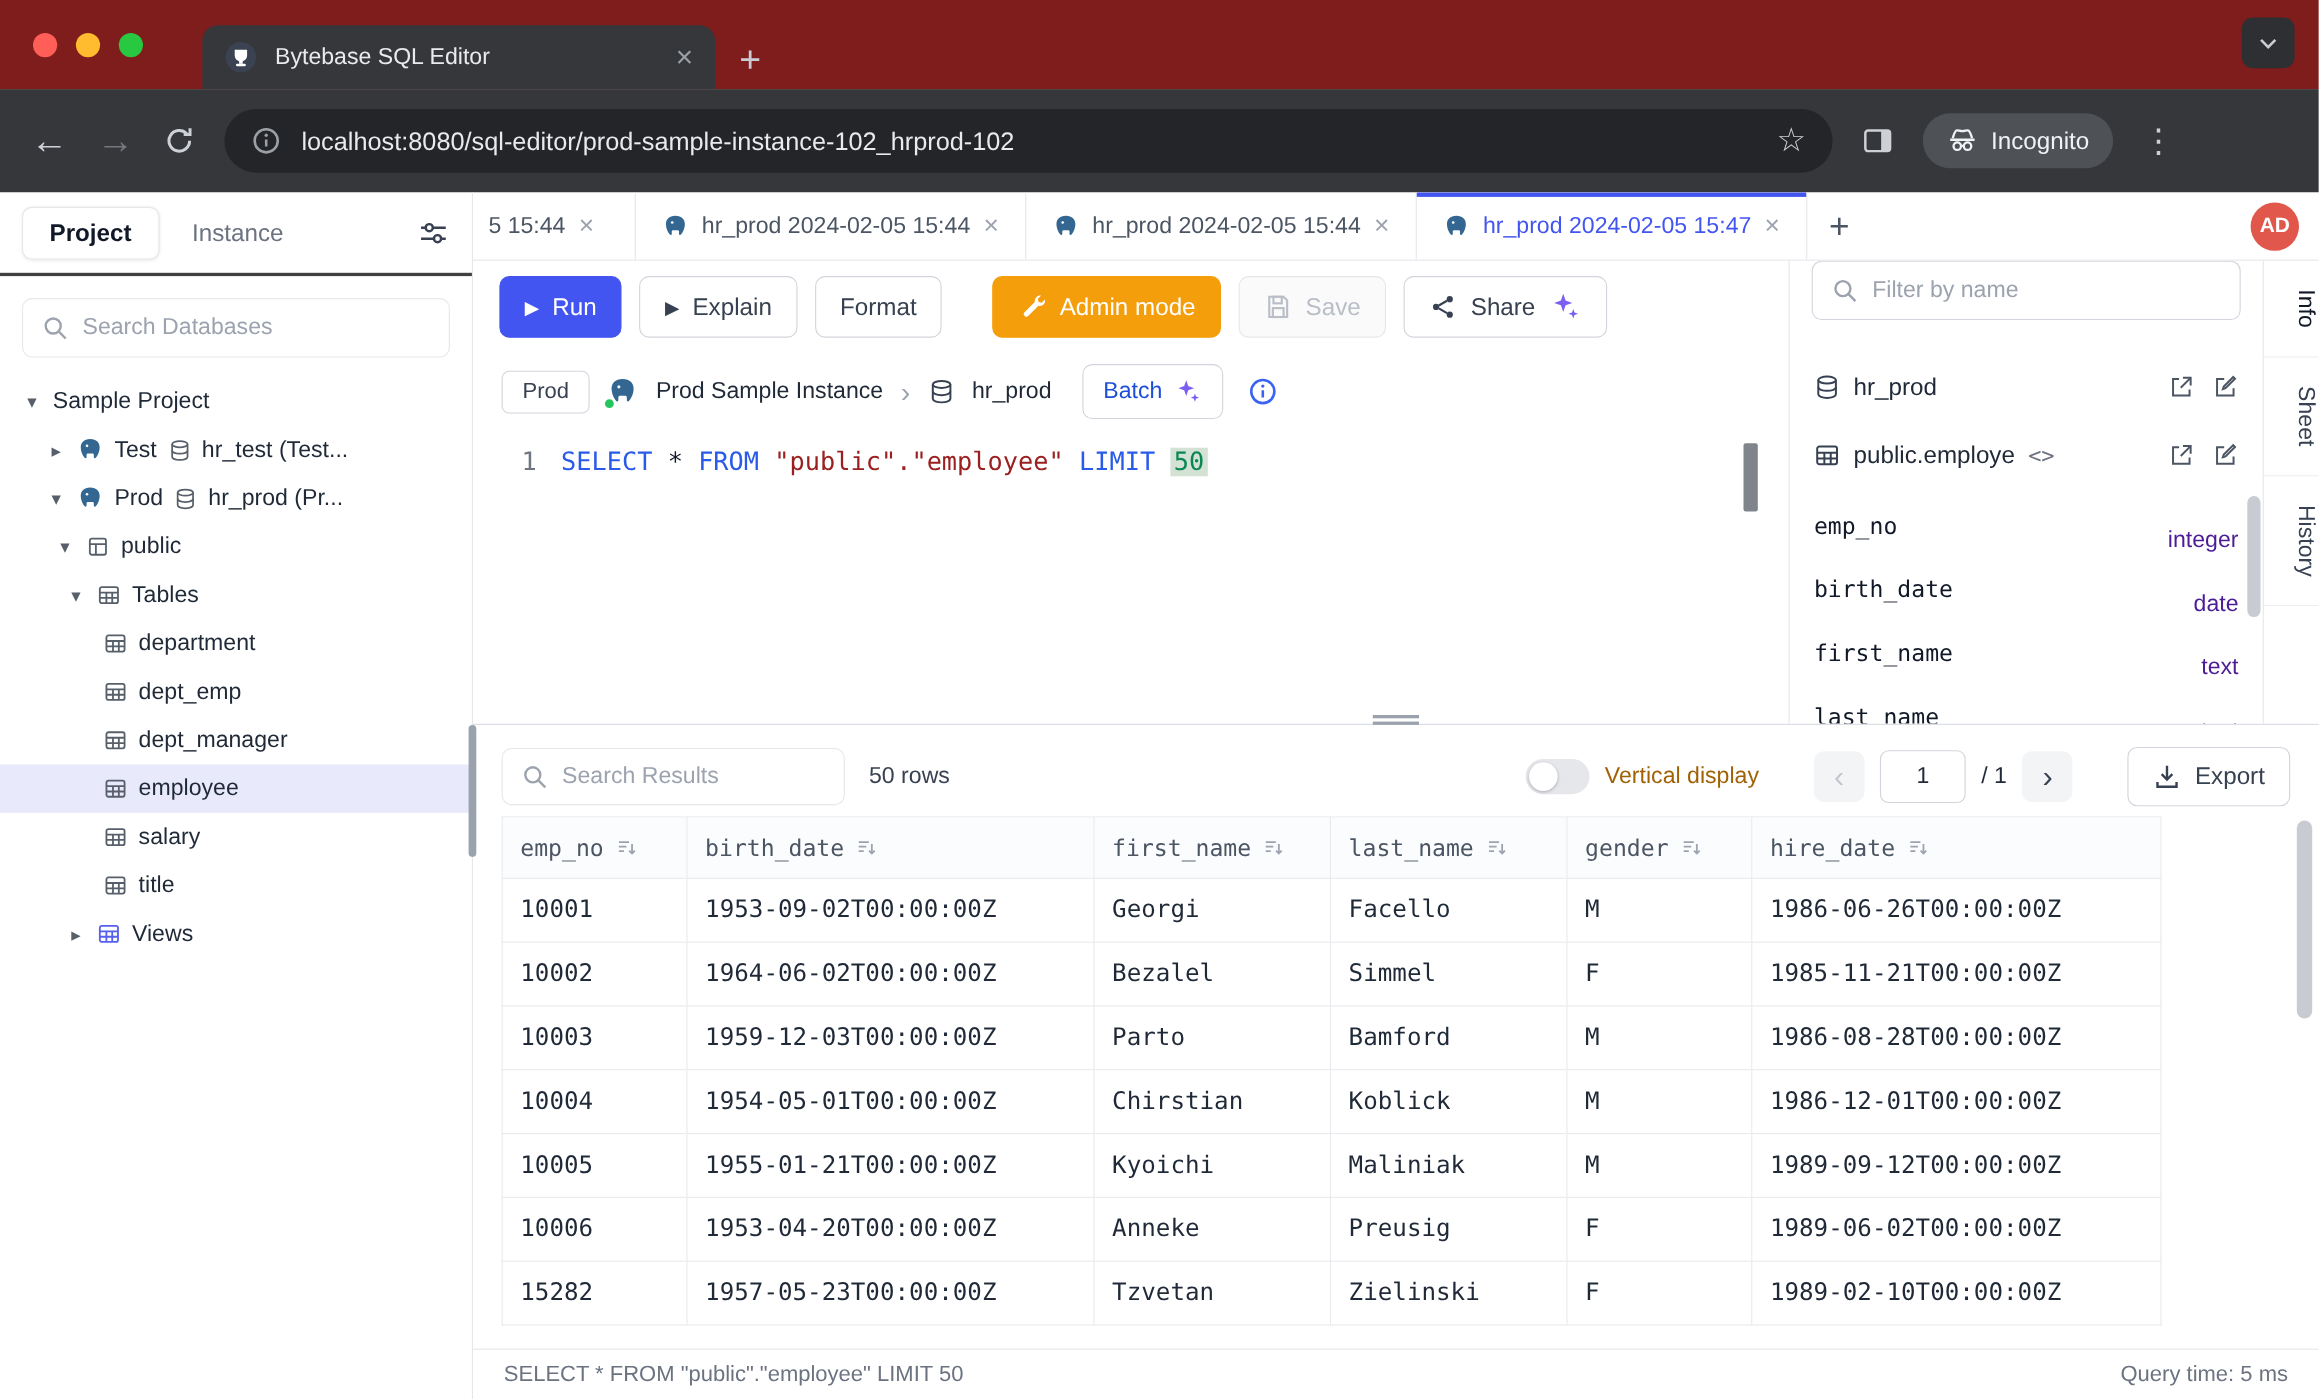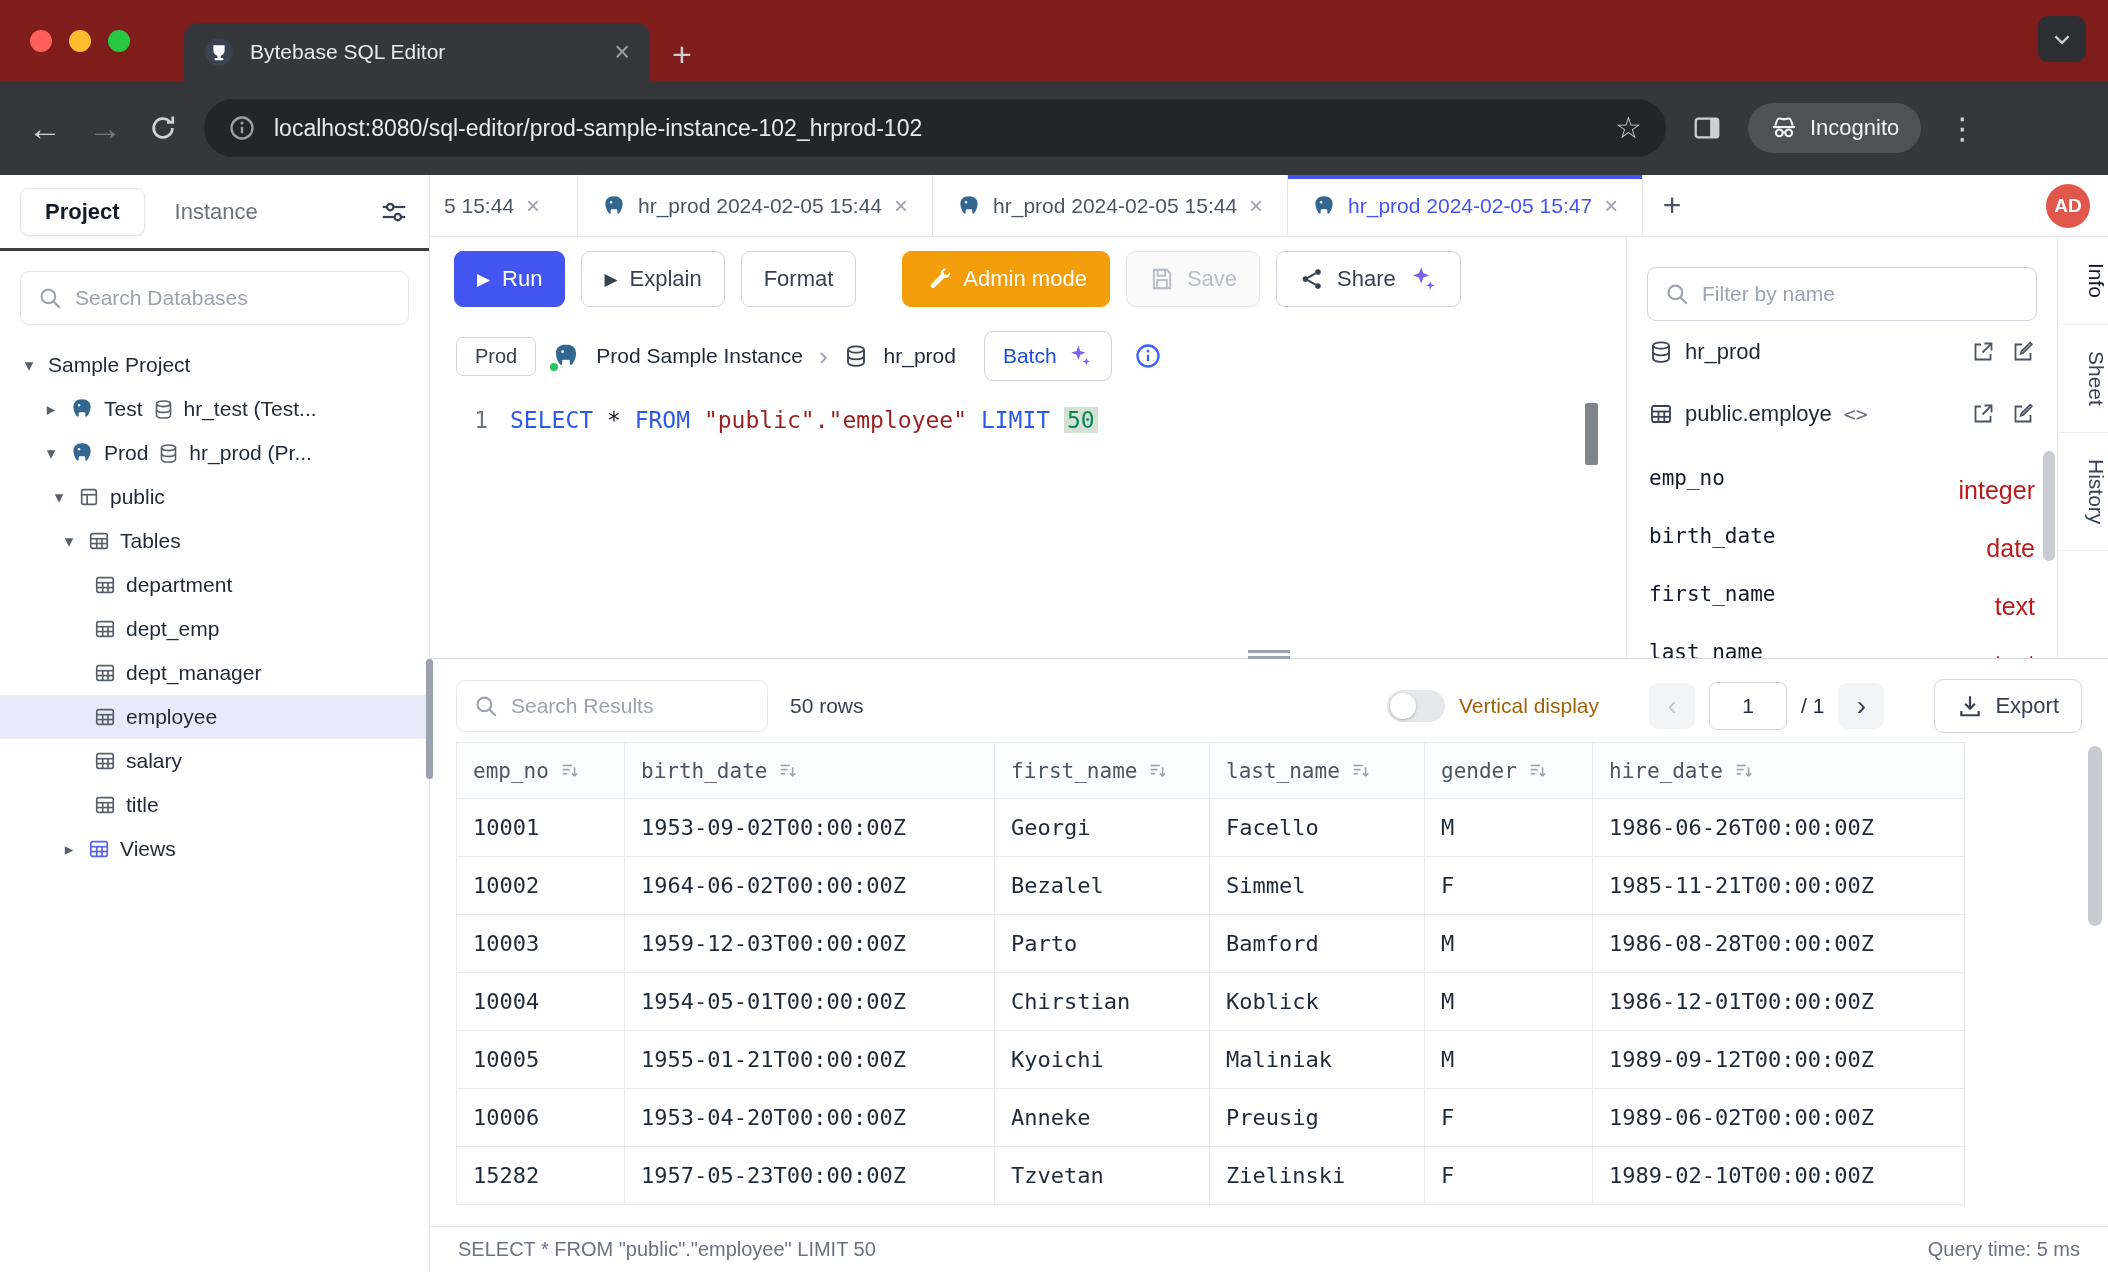--- a/index.html
+++ b/index.html
@@ -93,32 +93,32 @@
 
   .code-area { flex:1; display:flex; font-family:"DejaVu Sans Mono",monospace; font-size:23px; position:relative; min-height:0; }
   .gutter { width:80px; flex:none; text-align:right; padding:16px 22px 0 0; color:#6e7781; }
   .codeline { padding-top:16px; white-space:nowrap; }
   .kw { color:#2a5ae8; } .op { color:#111827; } .str { color:#9b2121; }
   .num { color:#098658; background:#d3e2d2; padding:0 3px; }
   .ed-scroll { position:absolute; right:28px; top:12px; width:13px; height:62px; background:#80858b; border-radius:2px; }
 
   
   .rpanel { width:430px; flex:none; display:flex; flex-direction:column; overflow:hidden; }
-  .rp-toolbar { height:84px; flex:none; display:flex; align-items:flex-end; padding:0 20px; }
+  .rp-toolbar { height:84px; flex:none; display:flex; align-items:flex-start; padding:0 20px; }
   .filter { flex:1; height:54px; border:1px solid #d1d5db; border-radius:9px; display:flex; align-items:center; gap:12px; padding:0 16px; }
   .rp-row { height:62px; flex:none; display:flex; align-items:center; gap:12px; padding:0 22px; }
   .rp-ic { color:#374151; display:flex; flex:none; }
   .rp-name { font-size:22px; color:#1f2937; font-weight:500; white-space:nowrap; overflow:hidden; }
   .code-glyph { color:#6b7280; font-family:"DejaVu Sans Mono",monospace; font-size:20px; }
   .rp-actions { margin-left:auto; display:flex; gap:16px; color:#4b5563; }
   .rp-actions .act { display:flex; }
   .rp-cols { flex:1; min-height:0; overflow:hidden; padding:4px 22px 0; position:relative; }
   .col-row { height:58px; display:flex; align-items:center; }
   .col-name { font-size:21px; color:#111827; font-family:"DejaVu Sans Mono",monospace; }
-  .col-type { margin-left:auto; font-size:25px; color:#b91c1c;margin-top:25px; }
+  .col-type { margin-left:auto; font-size:21px; color:#4c1d95;margin-top:25px; }
   .rp-scroll { position:absolute; right:2px; top:6px; width:12px; height:110px; background:#c8ccd2; border-radius:6px; }
 
   
   .side-strip { width:51px; flex:none; border-left:1px solid #e5e7eb; display:flex; flex-direction:column; align-items:center; }
   .strip-tab { writing-mode:vertical-rl; font-size:21px; color:#374151; padding:26px 0; width:100%; text-align:center; border-bottom:1px solid #eceef1; }
   .strip-tab.active { color:#111827; }
 
   
   .splitter { height:12px; flex:none; border-top:1px solid #d8dbdf; position:relative; background:#fff; }
   .grip { position:absolute; left:50%; top:-9px; transform:translateX(-50%); width:42px; height:9px; border-top:3px solid #9aa3ad; border-bottom:3px solid #9aa3ad; background:#fff; }

